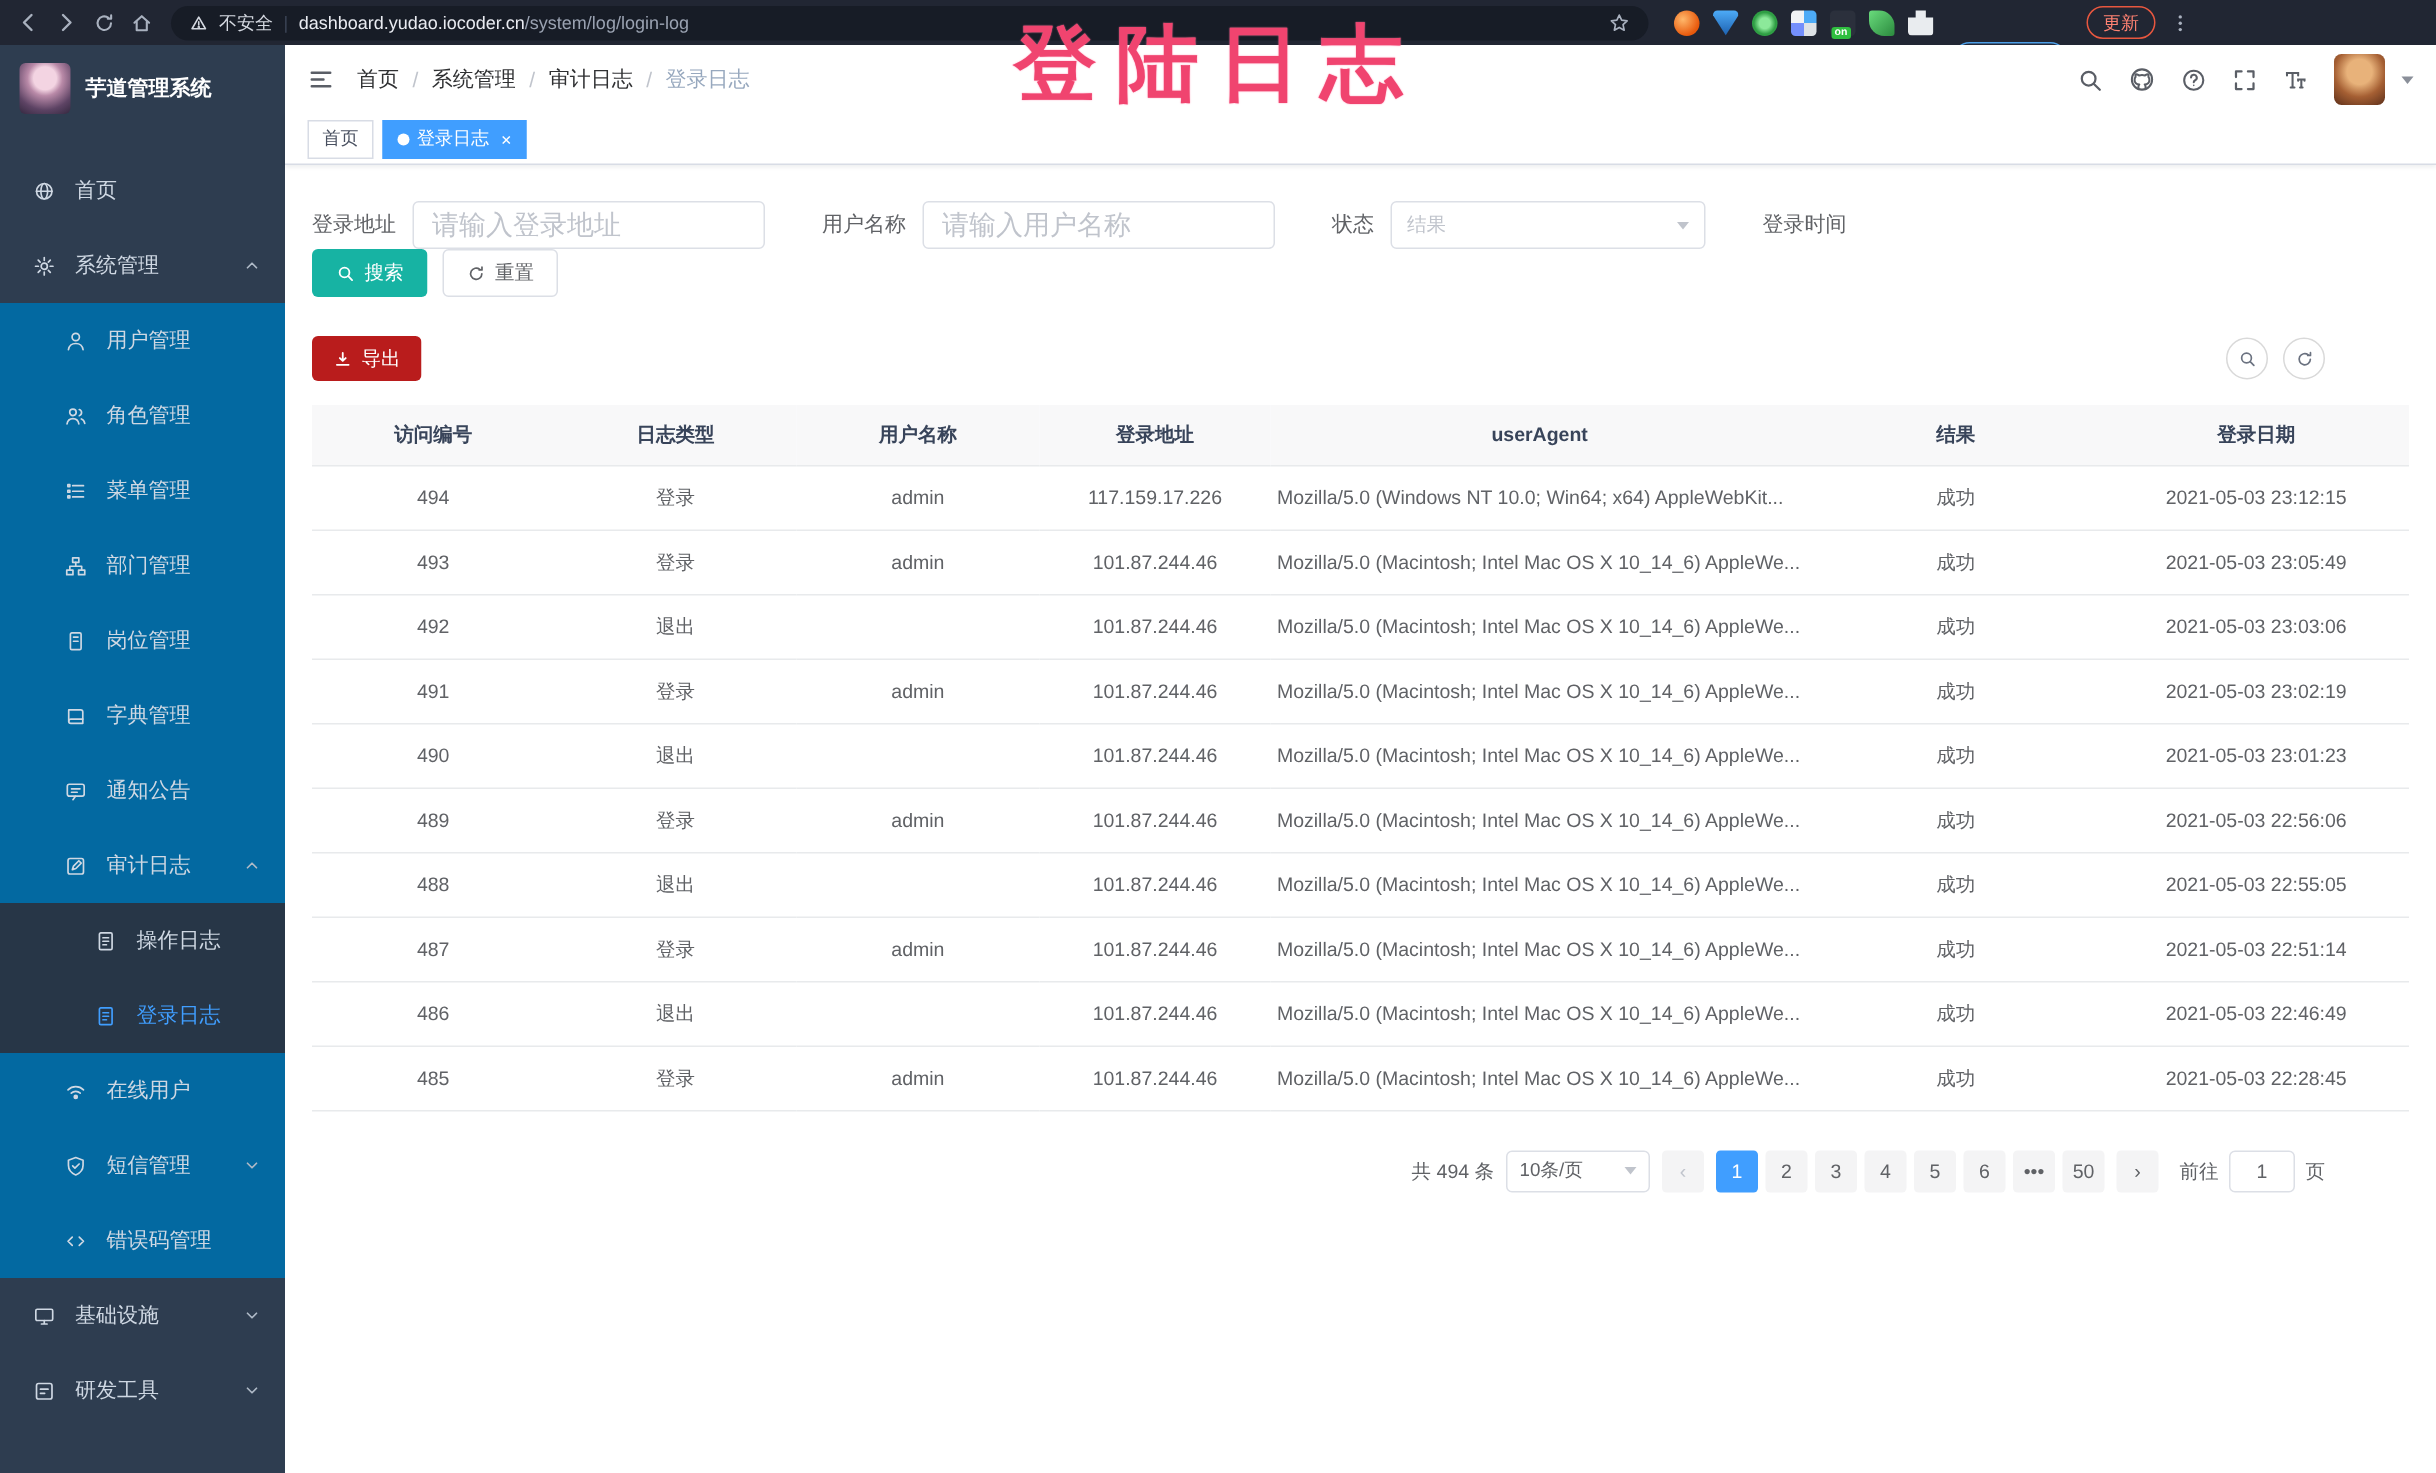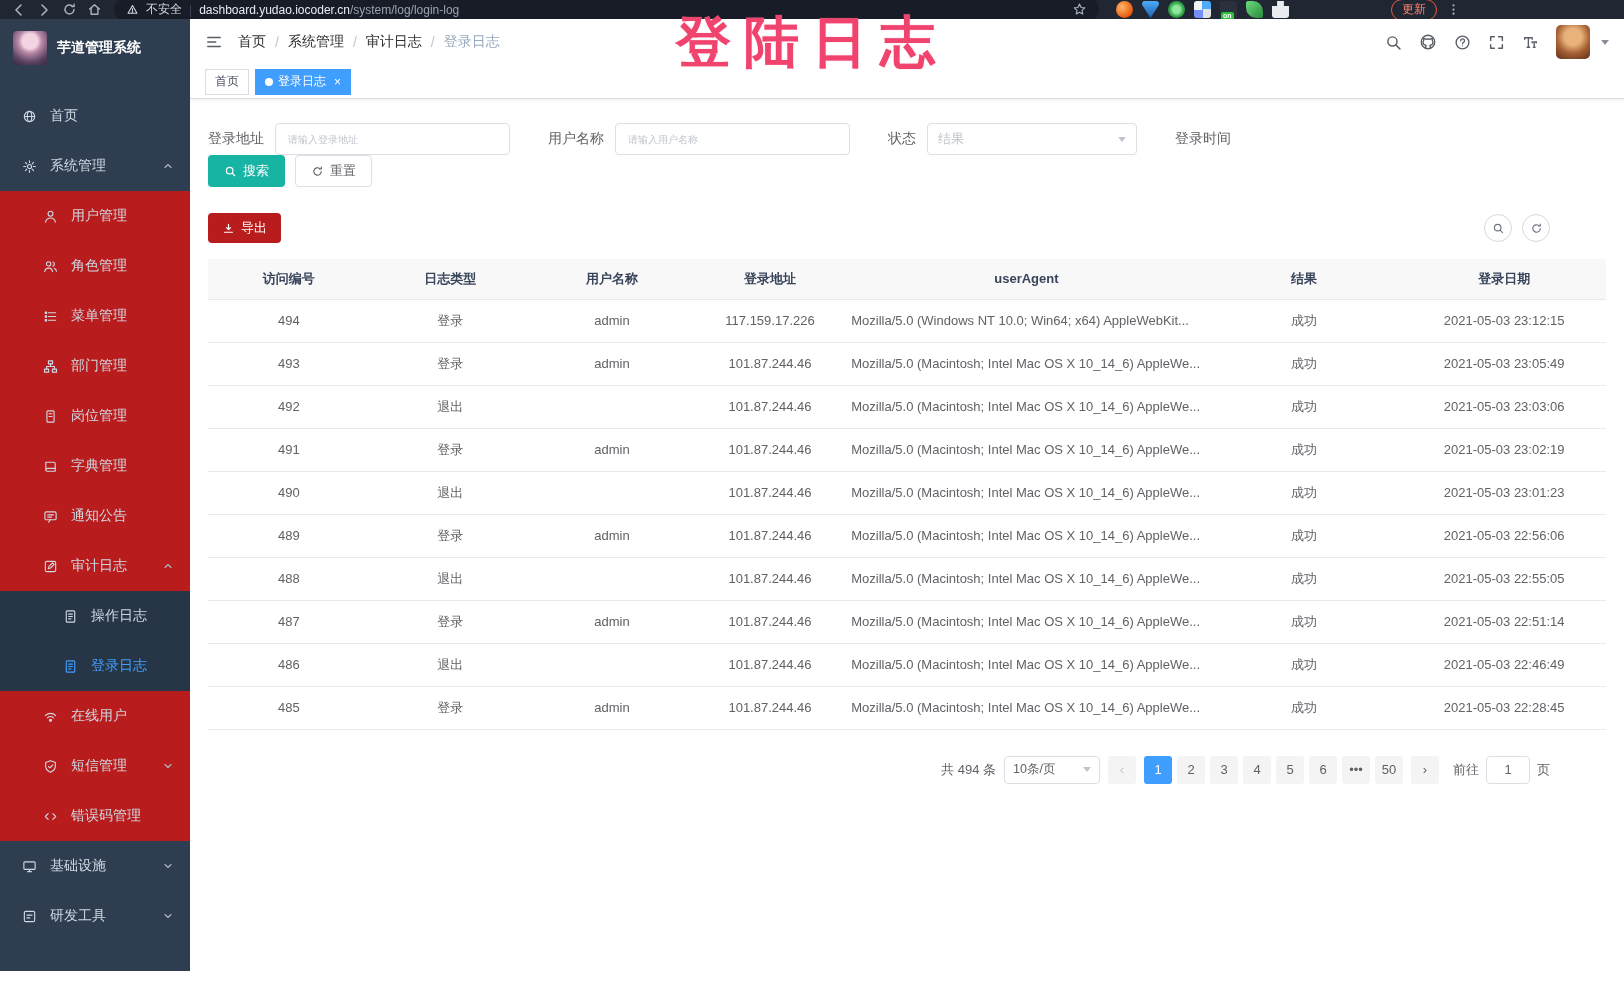--- a/index.html
+++ b/index.html
@@ -1,20 +1,20 @@
 <!DOCTYPE html>
 <html><head>
 <meta charset="utf-8">
 <style>
   * { box-sizing: border-box; margin: 0; padding: 0; }
   html,body { width:1624px; height:982px; overflow:hidden; }
   body { font-family:"Liberation Sans","DejaVu Sans",sans-serif; background:#fff; position:relative; }
 
   
-  .chrome { height:19px; background:#212633; display:flex; align-items:center; padding:0 8px; gap:3px;text-align:right; }
+  .chrome { height:30px; background:#212633; display:flex; align-items:center; padding:0 8px; gap:3px;text-align:right; }
   .nav-ic { width:22px; height:22px; display:flex; align-items:center; justify-content:center; color:#a9b1bf; flex:0 0 auto; }
   .urlbar { flex:0 0 985px; height:23px; margin-left:6px; background:#171c26; border-radius:12px; display:flex; align-items:center; padding:0 12px; gap:7px; color:#d4d8e0; font-size:12px; }
   .url-sep { color:#3c4456; }
   .url-host { color:#e9ebf1; }
   .url-path { color:#9aa2b1; }
   .urlbar .star { margin-left:auto; color:#a9b1bf; }
   .ext-cluster { display:flex; align-items:center; gap:9px; margin-left:14px; }
   .ext { width:17px; height:17px; border-radius:50%; position:relative; flex:0 0 auto; }
   .ext-orange { background:radial-gradient(circle at 35% 35%, #ffb86b, #e8590c 70%); }
   .ext-shield { border-radius:3px; background:linear-gradient(180deg,#4dabf7,#1c5fae); clip-path:polygon(50% 100%,0 22%,0 0,100% 0,100% 22%); }
@@ -35,21 +35,21 @@
 
   
   .app { display:flex; height:952px; }
   .sidebar { width:190px; flex:0 0 190px; background:#2e3d50; color:#cfd8e3; overflow:hidden; }
   .logo { height:58px; display:flex; align-items:center; gap:10px; padding:0 13px; color:#fff; font-weight:bold; font-size:14px; }
   .logo-img { width:34px; height:34px; border-radius:4px; flex:0 0 auto;
     background:radial-gradient(circle at 50% 30%, #f3d4e2 0 26%, #b98aa8 40%, #5d4364 72%, #33283f); }
   #menu { padding-top:14px; }
   .mi { height:50px; display:flex; align-items:center; gap:13px; padding-left:21px; font-size:14px; cursor:pointer; }
   .mi .ic { display:flex; width:16px; justify-content:center; flex:0 0 auto; }
-  .mi.l2 { background:#b91c1c; padding-left:42px; }
+  .mi.l2 { background:#0369a1; padding-left:42px; }
   .mi.l3 { background:#273647; padding-left:62px; }
   .mi .chev { margin-left:auto; margin-right:16px; color:#aeb9c6; display:flex; }
   .mi.active { color:#409eff; }
 
   .main { flex:1; display:flex; flex-direction:column; min-width:0; background:#fff; }
 
   
   .navbar { height:46px; display:flex; align-items:center; gap:15px; padding:0 15px; background:#fff; position:relative; z-index:5; }
   .hamburger { color:#5a5e66; display:flex; cursor:pointer; }
   .breadcrumb { display:flex; align-items:center; gap:9px; font-size:14px; color:#303133; }
@@ -66,21 +66,21 @@
   .tag { height:26px; display:inline-flex; align-items:center; gap:5px; padding:0 9px; border:1px solid #d8dce5; background:#fff; color:#495060; font-size:12px; cursor:pointer; }
   .tag.active { background:#409eff; border-color:#409eff; color:#fff; }
   .tag .dot { width:8px; height:8px; border-radius:50%; background:#fff; }
   .tag .x { font-size:12px; margin-left:3px; }
 
   
   .content { flex:1; padding:24px 18px 0; }
   .filters { display:flex; align-items:center; gap:38px; font-size:14px; color:#606266; }
   .filter { display:flex; align-items:center; gap:11px; }
   .f-label { white-space:nowrap; }
-  .tinput { width:235px; height:32px; border:1px solid #dcdfe6; border-radius:4px; padding:0 12px; font-size:10px; color:#606266; outline:none; font-family:inherit; }
+  .tinput { width:235px; height:32px; border:1px solid #dcdfe6; border-radius:4px; padding:0 12px; font-size:18px; color:#606266; outline:none; font-family:inherit; }
   ::placeholder { color:#c0c4cc; }
   .select { width:210px; height:32px; border:1px solid #dcdfe6; border-radius:4px; display:flex; align-items:center; justify-content:space-between; padding:0 10px; font-size:13px; color:#c0c4cc; cursor:pointer; }
   .sel-caret { width:0; height:0; border-left:4px solid transparent; border-right:4px solid transparent; border-top:5px solid #c0c4cc; }
   .daterange { width:232px; height:32px; border:1px solid #dcdfe6; border-radius:4px; display:flex; align-items:center; gap:5px; padding:0 9px; font-size:13px; color:#c0c4cc; }
   .daterange input { border:none; outline:none; width:72px; font-size:13px; color:#606266; font-family:inherit; }
   .dr-sep { color:#c0c4cc; }
 
   .actions { display:flex; gap:10px; }
   .btn { height:32px; border-radius:4px; padding:0 15px; font-size:13px; display:inline-flex; align-items:center; gap:6px; border:1px solid transparent; cursor:pointer; background:#fff; font-family:inherit; }
   .btn-search { background:#17b3a3; color:#fff; }

